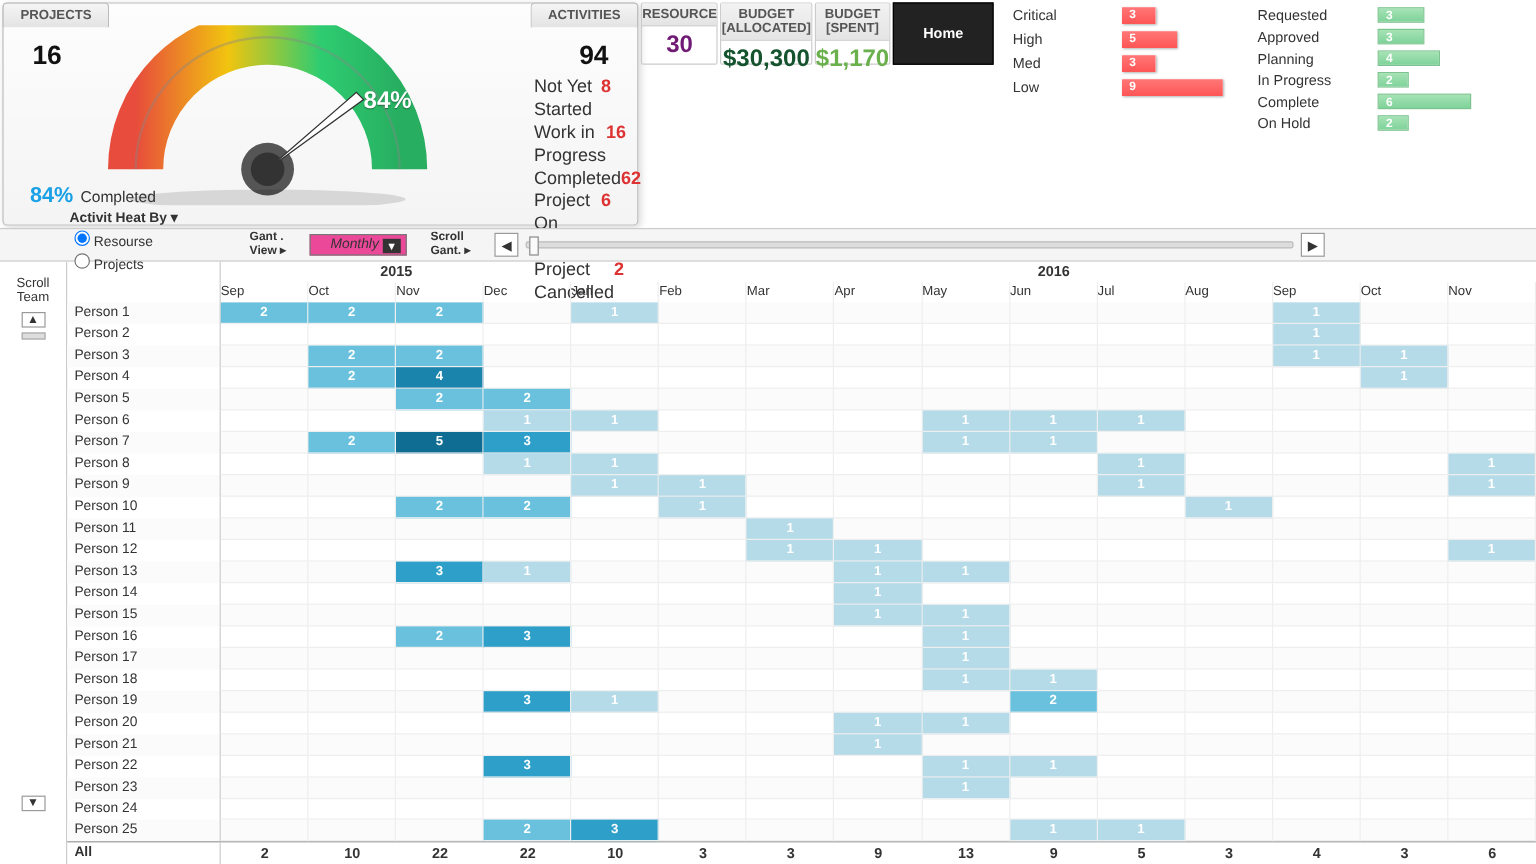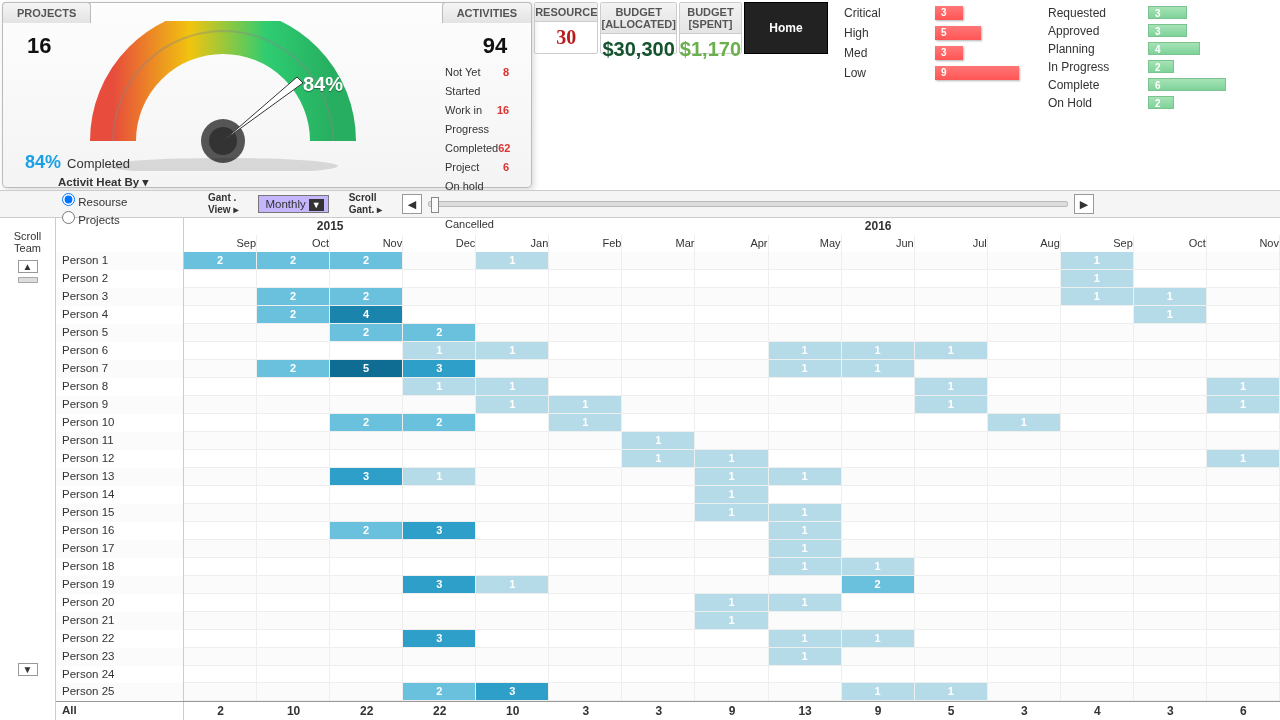--- a/index.html
+++ b/index.html
@@ -8,65 +8,65 @@
   .panel-projects { width: 640px; border: 1px solid #bbb; border-radius: 4px; margin: 2px; position: relative; background: linear-gradient(#fdfdfd,#f4f4f4); box-shadow: 2px 2px 6px rgba(0,0,0,.15); }
   .tab { position: absolute; top: -1px; padding: 4px 14px; font-size: 11px; font-weight: 600; color: #555; background: linear-gradient(#f5f5f5,#e3e3e3); border: 1px solid #bbb; border-bottom: none; border-radius: 4px 4px 0 0; }
   .tab-left { left: -1px; }
   .tab-right { right: -1px; }
   .big-num { position: absolute; font-size: 22px; font-weight: 700; color: #111; }
   .gauge-wrap { position: absolute; left: 80px; top: 18px; }
   .gauge-label { position: absolute; left: 300px; top: 70px; font-size: 20px; font-weight: 700; color: #fff; text-shadow: 0 1px 1px rgba(0,0,0,.4);}
   .pct-row { position: absolute; left: 22px; bottom: 14px; font-size: 13px;}
   .pct-row b { color: #1aa0e6; font-size: 18px; margin-right: 6px; font-weight: 700;}
   .act-list { position: absolute; left: 442px; top: 60px; right: 22px; }
-  .act-list .row { display: flex; justify-content: space-between; line-height: 19px; font-size: 11px;}
+  .act-list .row { display: flex; justify-content: space-between; line-height: 19px; font-size: 15px;}
   .act-list .row span.v { width: 28px; text-align: right; color: #d33; font-weight: 600;}
   .panel-right { flex: 1; margin: 2px 2px 2px 0; display: flex; flex-direction: row; }
   .kpirow { display: flex; height: 52px; gap: 2px; }
   .kpibox { flex: 1; position: relative; border: 1px solid #ccc; border-radius: 2px;}
   .kpibox .hdr { text-align: center; font-size: 11px; color:#555; font-weight:600; background: linear-gradient(#f2f2f2,#e4e4e4); padding:3px 0; border-bottom:1px solid #ccc;}
   .kpibox .val { text-align: center; font-size: 20px; font-weight:700; padding-top:4px;}
-  .val.dark{color:#b91c1c;font-family:Liberation Serif, serif;} .val.red{color:#14532d;} .val.green{color:#6ab04c;}
+  .val.dark{color:#701a75;} .val.red{color:#14532d;} .val.green{color:#6ab04c;}
   .homebtn { background:#222; color:#fff; border:1px solid #000; font-weight:700; display:flex; align-items:center; justify-content:center; width:84px;}
   .issues-hdr { display:flex; margin-top:2px; font-size:11px; font-weight:600; color:#555;}
   .issues-hdr .a{ flex:0 0 202px; background:linear-gradient(#eee,#ddd); border:1px solid #bbb; padding:4px 8px;}
   .issues-hdr .b{ flex:1; text-align:center; background:linear-gradient(#c8c8c8,#b6b6b6); color:#fff; border:1px solid #aaa; padding:4px;}
   .issues-body { display:flex; flex:1; padding-top:4px;}
   .sev-col { width:200px; padding-left:16px;}
   .sev-row { display:flex; align-items:flex-start; height:20px;gap:37px;}
   .sev-row .lbl{ width:58px; font-size:12px;}
   .sev-row .bar-bg{ width:100px; height:14px; position:relative;}
   .sev-row .bar{ height:14px; background:linear-gradient(#f77,#f55); color:#fff; font-size:10px; font-weight:700; padding-left:6px; line-height:14px; box-shadow:1px 1px 2px rgba(0,0,0,.3);}
   .stat-col { flex:1; padding-left:20px;}
   .stat-row { display:flex; align-items:flex-start; height:18px;}
   .stat-row .lbl{ width:100px; font-size:12px;}
   .stat-row .bar-bg{ width:130px; height:13px; position:relative;}
   .stat-row .bar{ height:13px; background:linear-gradient(#a6e3b5,#7fd29a); color:#fff; font-size:10px; font-weight:700; padding-left:6px; line-height:13px; border:1px solid #7cc48f;}
   
   .ctrlbar { display:flex; align-items:center; height:28px; border-top:1px solid #ccc; border-bottom:1px solid #ccc; background:#f5f5f5; padding-left:58px; gap:20px; position:relative;}
   .ctrlbar .lbl { font-size:11.5px; font-weight:600;}
   .ctrlbar .sub { font-size:10px; font-weight:600; line-height:12px;}
-  .dropdown-look { border:1px solid #777; background:#c4b5fd; padding:2px 22px 2px 6px; font-size:11.5px; position:relative;}
+  .dropdown-look { border:1px solid #777; background:#ec4899; padding:2px 22px 2px 16px; font-size:11.5px; position:relative;font-style:italic;}
   .dropdown-look::after{content:"▼"; position:absolute; right:4px; top:3px; font-size:9px; background:#333; color:#fff; padding:1px 3px;}
   .scroll-nav { display:flex; align-items:center; gap:6px;}
   .nav-btn{ width:20px; height:20px; border:1px solid #999; background:#fff; display:flex; align-items:center;justify-content:center; font-size:11px;}
   .slider-track{ width:640px; height:6px; background:#ddd; border:1px solid #bbb; border-radius:2px; position:relative;}
   .slider-thumb{ position:absolute; left:2px; top:-5px; width:8px; height:16px; background:#fafafa; border:1px solid #888;}
   
   .main { display:flex;}
   .rail { width:56px; border-right:1px solid #ccc; text-align:center; padding-top:12px; font-size:11px;}
   .rail .updn { margin-top:6px; font-size:10px; border:1px solid #999; width:20px; margin-left:auto; margin-right:auto; background:#fff;}
   
   .gridwrap { flex:1; position:relative;}
   .radios { padding:4px 0 4px 4px; font-size:11.5px;}
   .radios label{display:block; line-height:18px;}
   .yearrow, .monthrow, .bodyrow, .totalrow { display:flex;}
   .name-col { width:128px; padding-left:6px; font-size:11.5px; border-right:1px solid #ccc; line-height:17px; white-space:nowrap;}
   .cells { flex:1; display:grid; grid-template-columns: repeat(15, 1fr);}
-  .month-cell { text-align:right; font-size:11px; line-height:17px; border-right:1px solid #eee;}
+  .month-cell { text-align:left; font-size:11px; line-height:17px; border-right:1px solid #eee;}
   .year-cell { text-align:center; font-size:12px; font-weight:600; line-height:17px;}
   .year-cells{ flex:1; display:grid; grid-template-columns: 4fr 11fr;}
   .bodyrow .cells .c { text-align:center; font-size:11px; color:#fff; line-height:17px; border-right:1px solid #eee; border-bottom:1px solid #eee; font-weight:600;}
   .bodyrow:nth-child(odd){ background:#fbfbfb;}
   .h0{} .h1{ background:#b6dbe8;} .h2{ background:#6ac1dd;} .h3{ background:#2d9fc8;} .h4{ background:#1b84ac;} .h5{ background:#0f6d93;}
   .totalrow { font-weight:700; border-top:1px solid #999; border-bottom:1px solid #999;}
   .totalrow .c{ text-align:center; line-height:18px;}
 </style>
 </head>
 <body>

